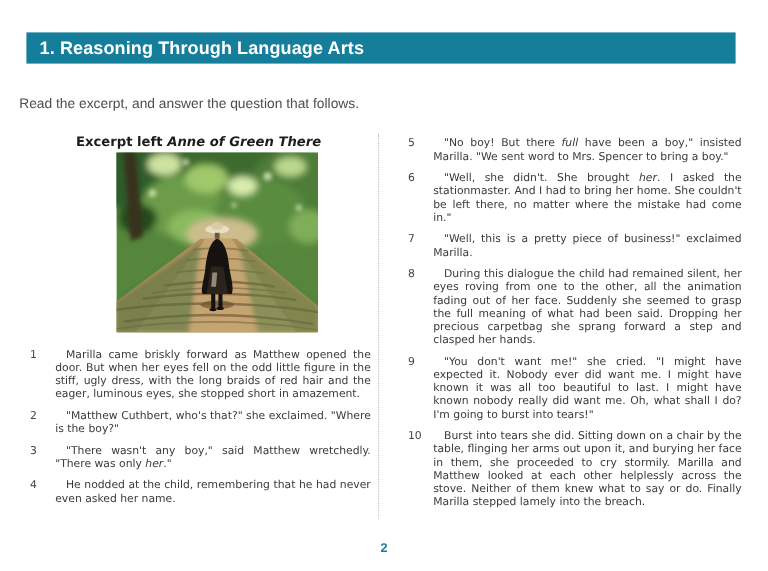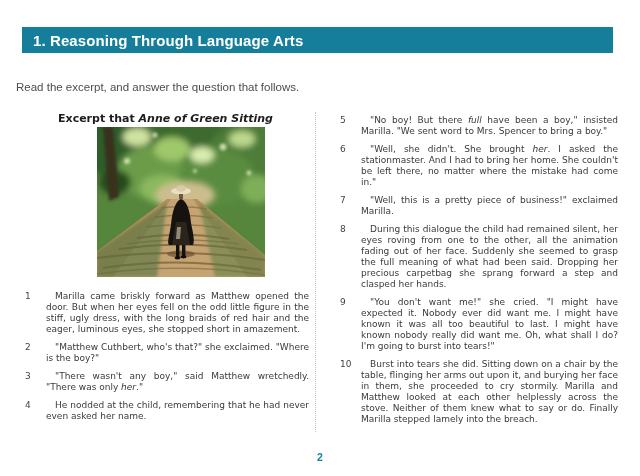--- a/index.html
+++ b/index.html
@@ -72,21 +72,21 @@
 <body>
 
 <div class="header-bar">
   <span class="title">1. Reasoning Through Language Arts</span>
 </div>
 
 <div class="instruction">Read the excerpt, and answer the question that follows.</div>
 
 <div class="col-left">
   <div class="excerpt-title">
-    <span>Excerpt that </span><i>Anne of Green Sitting</i>
+    <span>Excerpt left </span><i>Anne of Green There</i>
   </div>
 
   <div class="photo-wrap">
     <svg width="168" height="150" viewBox="0 0 168 150" xmlns="http://www.w3.org/2000/svg">
       <defs>
         <filter id="blur1" x="-20%" y="-20%" width="140%" height="140%">
             <feGaussianBlur stdDeviation="3"></feGaussianBlur>
           </filter>
         <filter id="blur2" x="-20%" y="-20%" width="140%" height="140%">
             <feGaussianBlur stdDeviation="1.6"></feGaussianBlur>

